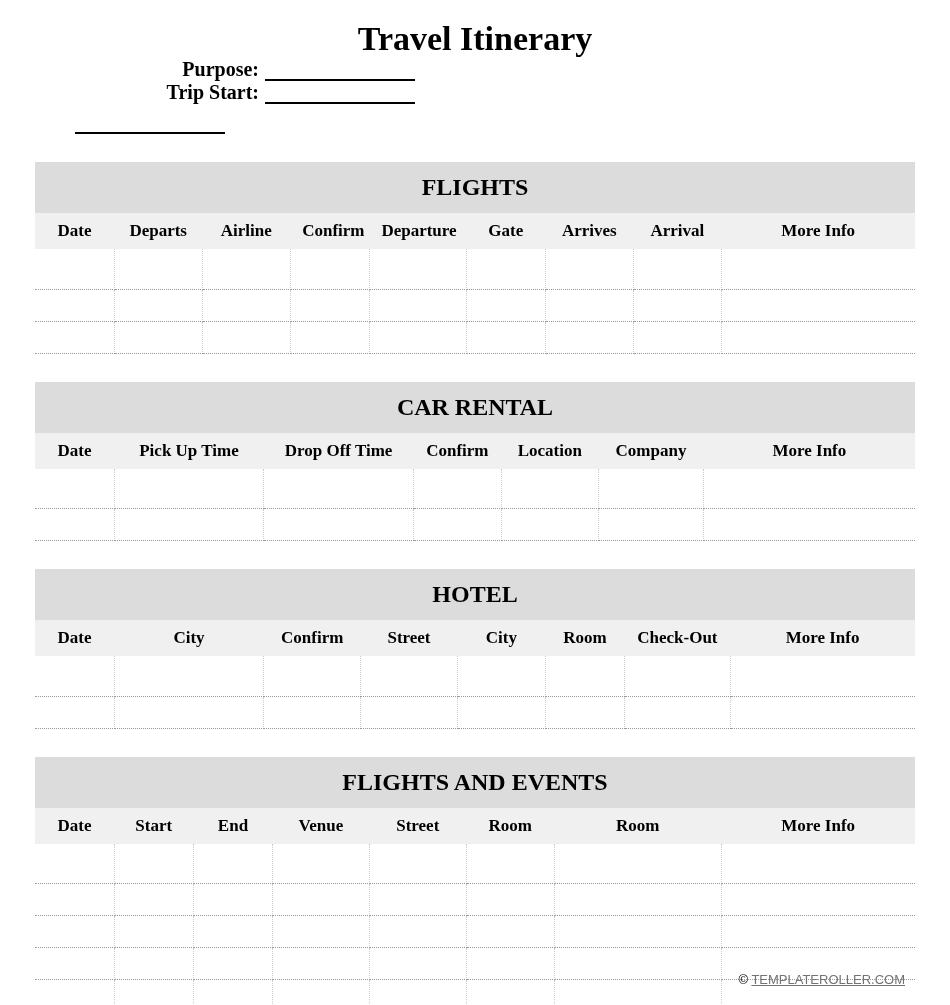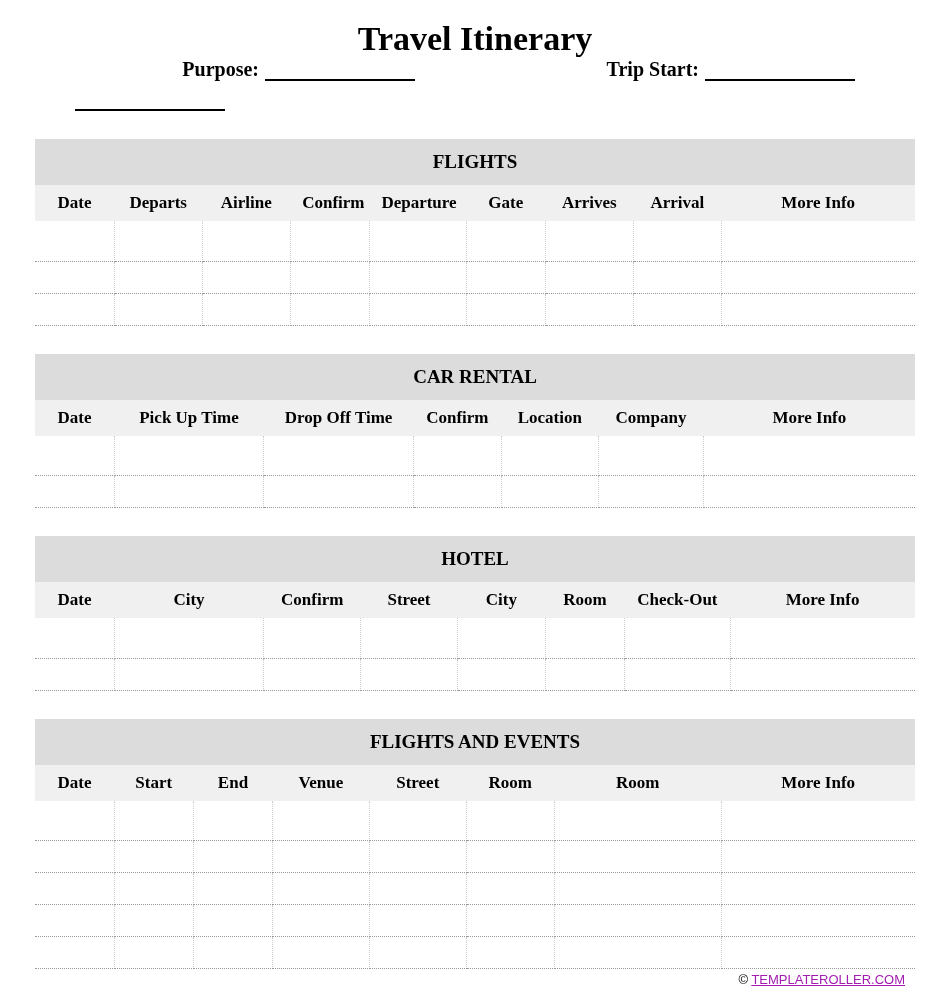--- a/index.html
+++ b/index.html
@@ -14,20 +14,21 @@
   h1.title {
     text-align: center;
     font-size: 34px;
     font-weight: bold;
   }
   .meta {
     display: flex;
     justify-content: space-between;
     padding: 0 60px 0 40px;
     margin-bottom: 8px;
+    flex-direction: column;
   }
   .meta-pair {
     display: flex;
     align-items: flex-end;
   }
   .meta-label {
     font-weight: bold;
     font-size: 20px;
     text-align: right;
     width: 190px;
@@ -36,21 +37,21 @@
   .meta-line {
     border-bottom: 2px solid #000;
     width: 150px;
     height: 22px;
   }
   .section { margin-top: 28px; }
   .section-title {
     background: #dcdcdc;
     text-align: center;
     font-weight: bold;
-    font-size: 19px;
+    font-size: 24px;
     padding: 12px 0;
   }
   table {
     width: 100%;
     border-collapse: collapse;
     table-layout: fixed;
   }
   thead tr { background: #f0f0f0; }
   th {
     font-weight: bold;
@@ -65,21 +66,21 @@
   }
   tbody td:last-child { border-right: none; }
   tbody tr:first-child td { height: 40px; }
   .footer {
     position: absolute;
     bottom: 18px;
     right: 45px;
     font-size: 13px;
     font-family: Arial, sans-serif;
   }
-  .footer a { color: #a21caf; text-decoration: underline; }
+  .footer a { color: #737373; text-decoration: underline; }
 </style>
 </head>
 <body>
 
 <h1 class="title">Travel Itinerary</h1>
 
 <div class="meta">
   <div class="meta-pair">
     <div class="meta-label">Purpose:</div>
     <div class="meta-line"></div>

